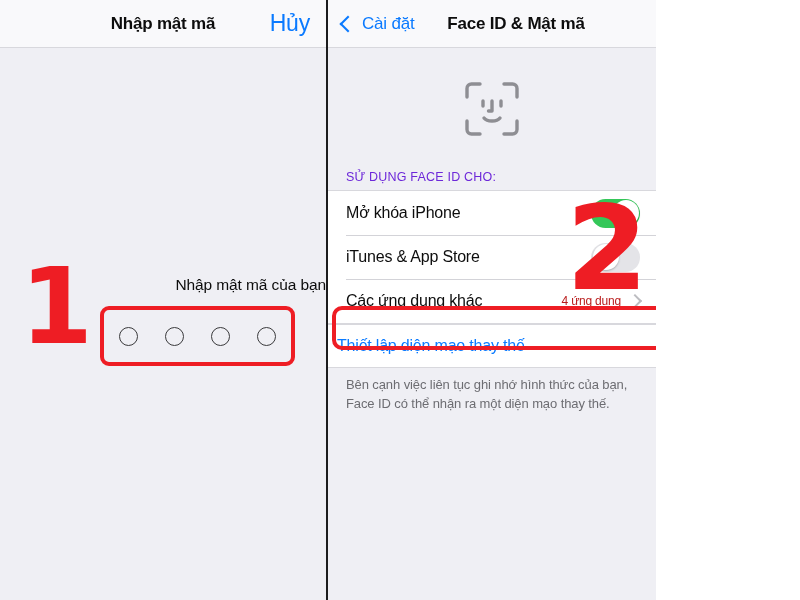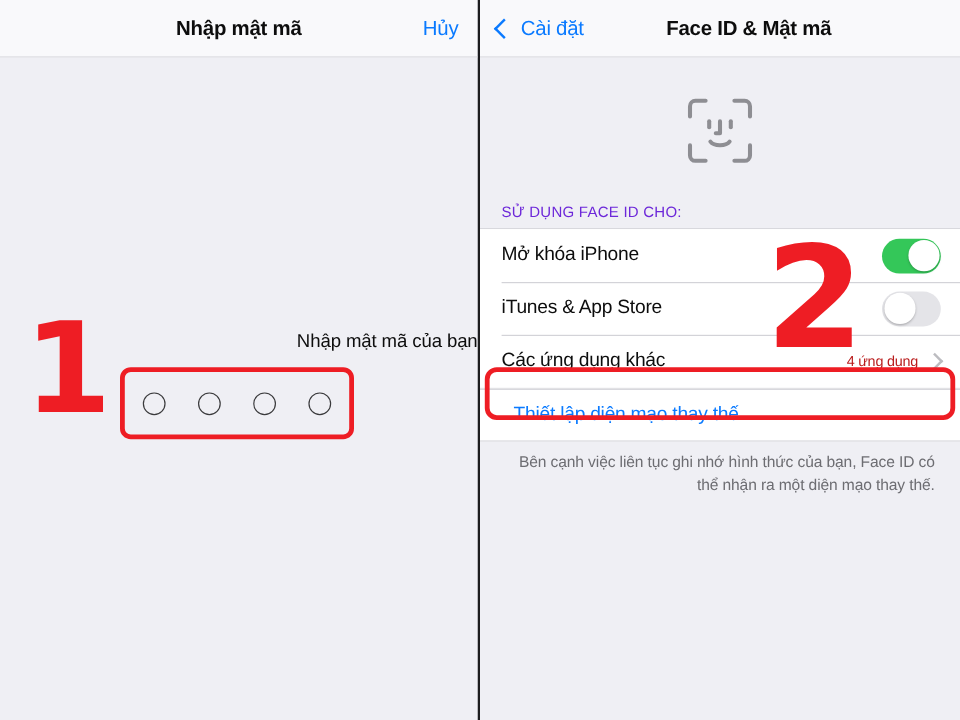--- a/index.html
+++ b/index.html
@@ -17,21 +17,21 @@
     position: relative;
     width: 800px;
     height: 600px;
     display: flex;
     background: #ffffff;
   }
 
   
   .panel {
     position: relative;
-    width: 400px;
+    width: 328px;
     height: 600px;
     overflow: hidden;
     background: #efeff4;
   }
   .panel-left {
     border-right: 2px solid #1c1c1e;
     box-sizing: border-box;
   }
 
   
@@ -62,21 +62,21 @@
     font-size: 17px;
     font-weight: bold;
     color: #0d0d0d;
     letter-spacing: -0.2px;
     padding-left: 48px;
     box-sizing: border-box;
   }
   .nav-cancel {
     position: absolute;
     right: 16px;
-    font-size: 17px;
+    font-size: 23px;
     color: #0a7aff;
     letter-spacing: -0.2px;
   }
   .nav-back {
     position: absolute;
     left: 12px;
     display: flex;
     align-items: center;
     gap: 5px;
     color: #0a7aff;
@@ -268,35 +268,34 @@
     color: #0a7aff;
     text-decoration: none;
   }
   .blue-row {
     background: #ffffff;
     border-top: 1px solid #d8d8dd;
     border-bottom: 1px solid #d8d8dd;
     height: 44px;
     display: flex;
     align-items: center;
-    padding-left: 28px;
+    padding-left: 9px;
     box-sizing: border-box;
   }
   .blue-row-label {
     font-size: 16px;
     color: #0a7aff;
     letter-spacing: -0.2px;
   }
   .footnote-bottom {
     font-size: 13px;
     line-height: 1.45;
     color: #6d6d72;
     padding: 8px 21px 0 18px;
     letter-spacing: -0.1px;
-    text-align: right;
   }
 </style>
 </head>
 <body>
 
 <div class="screen">
 
   <div class="panel panel-left">
 
     <div class="navbar">

